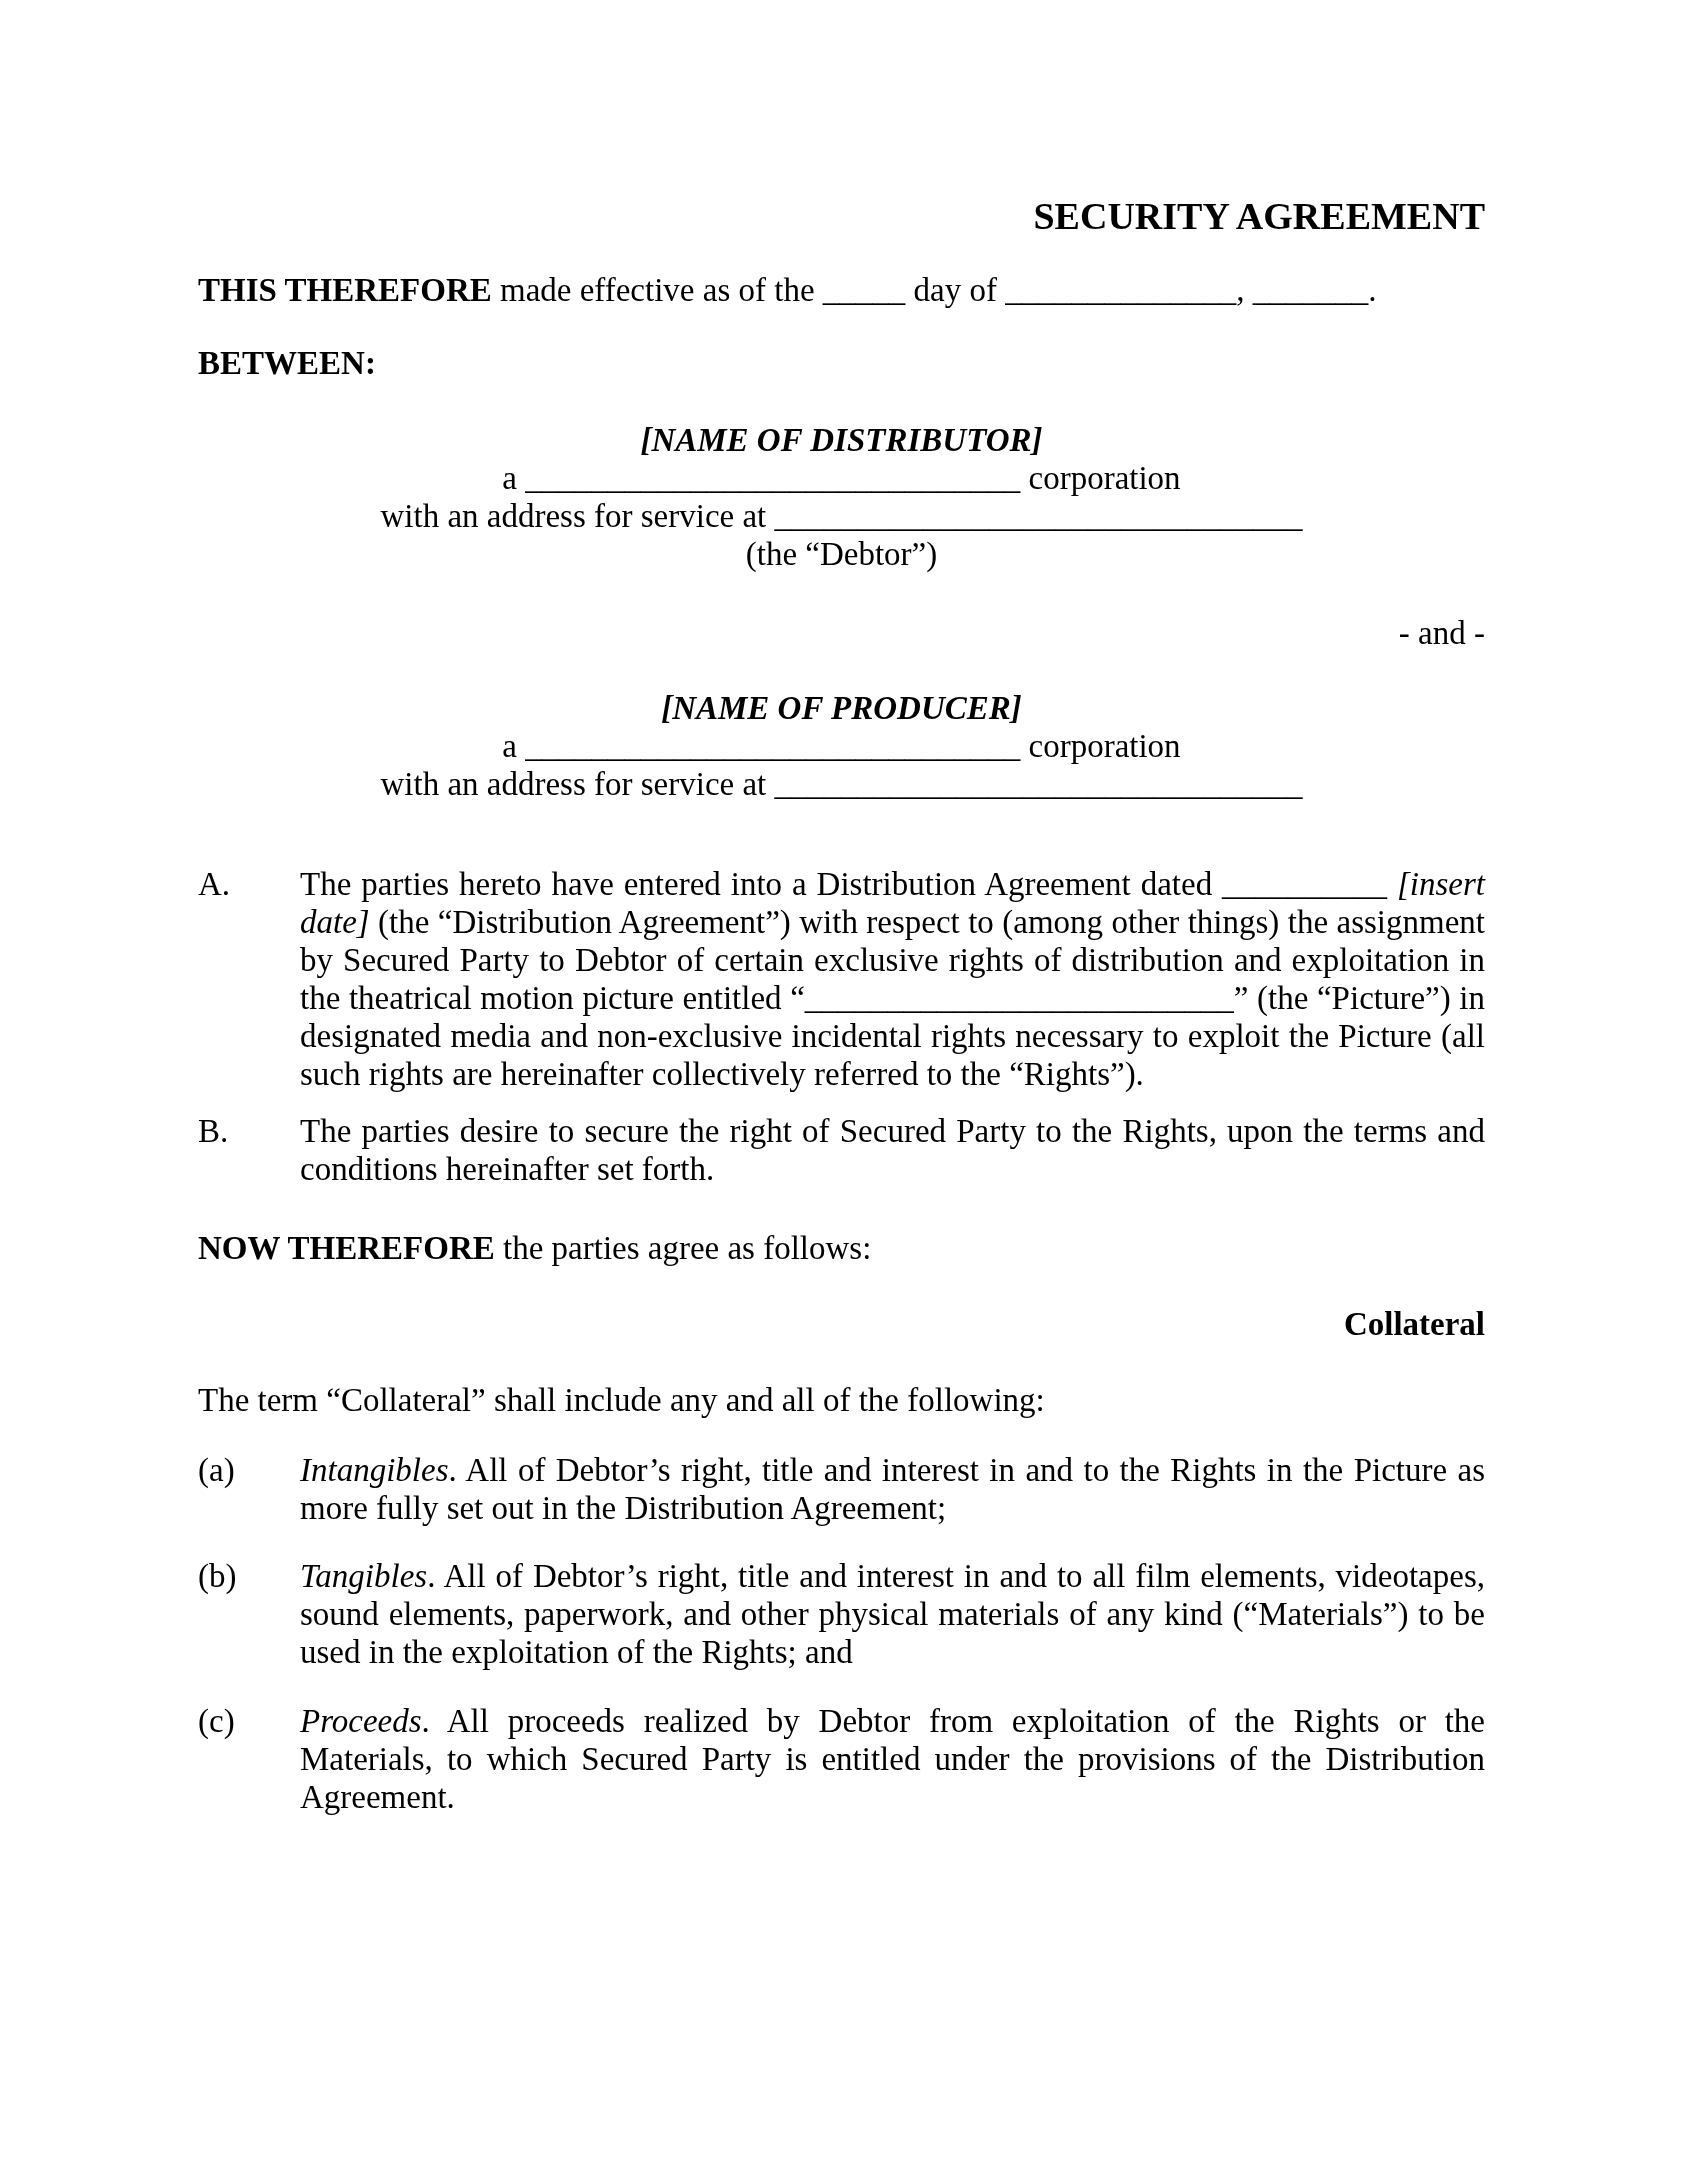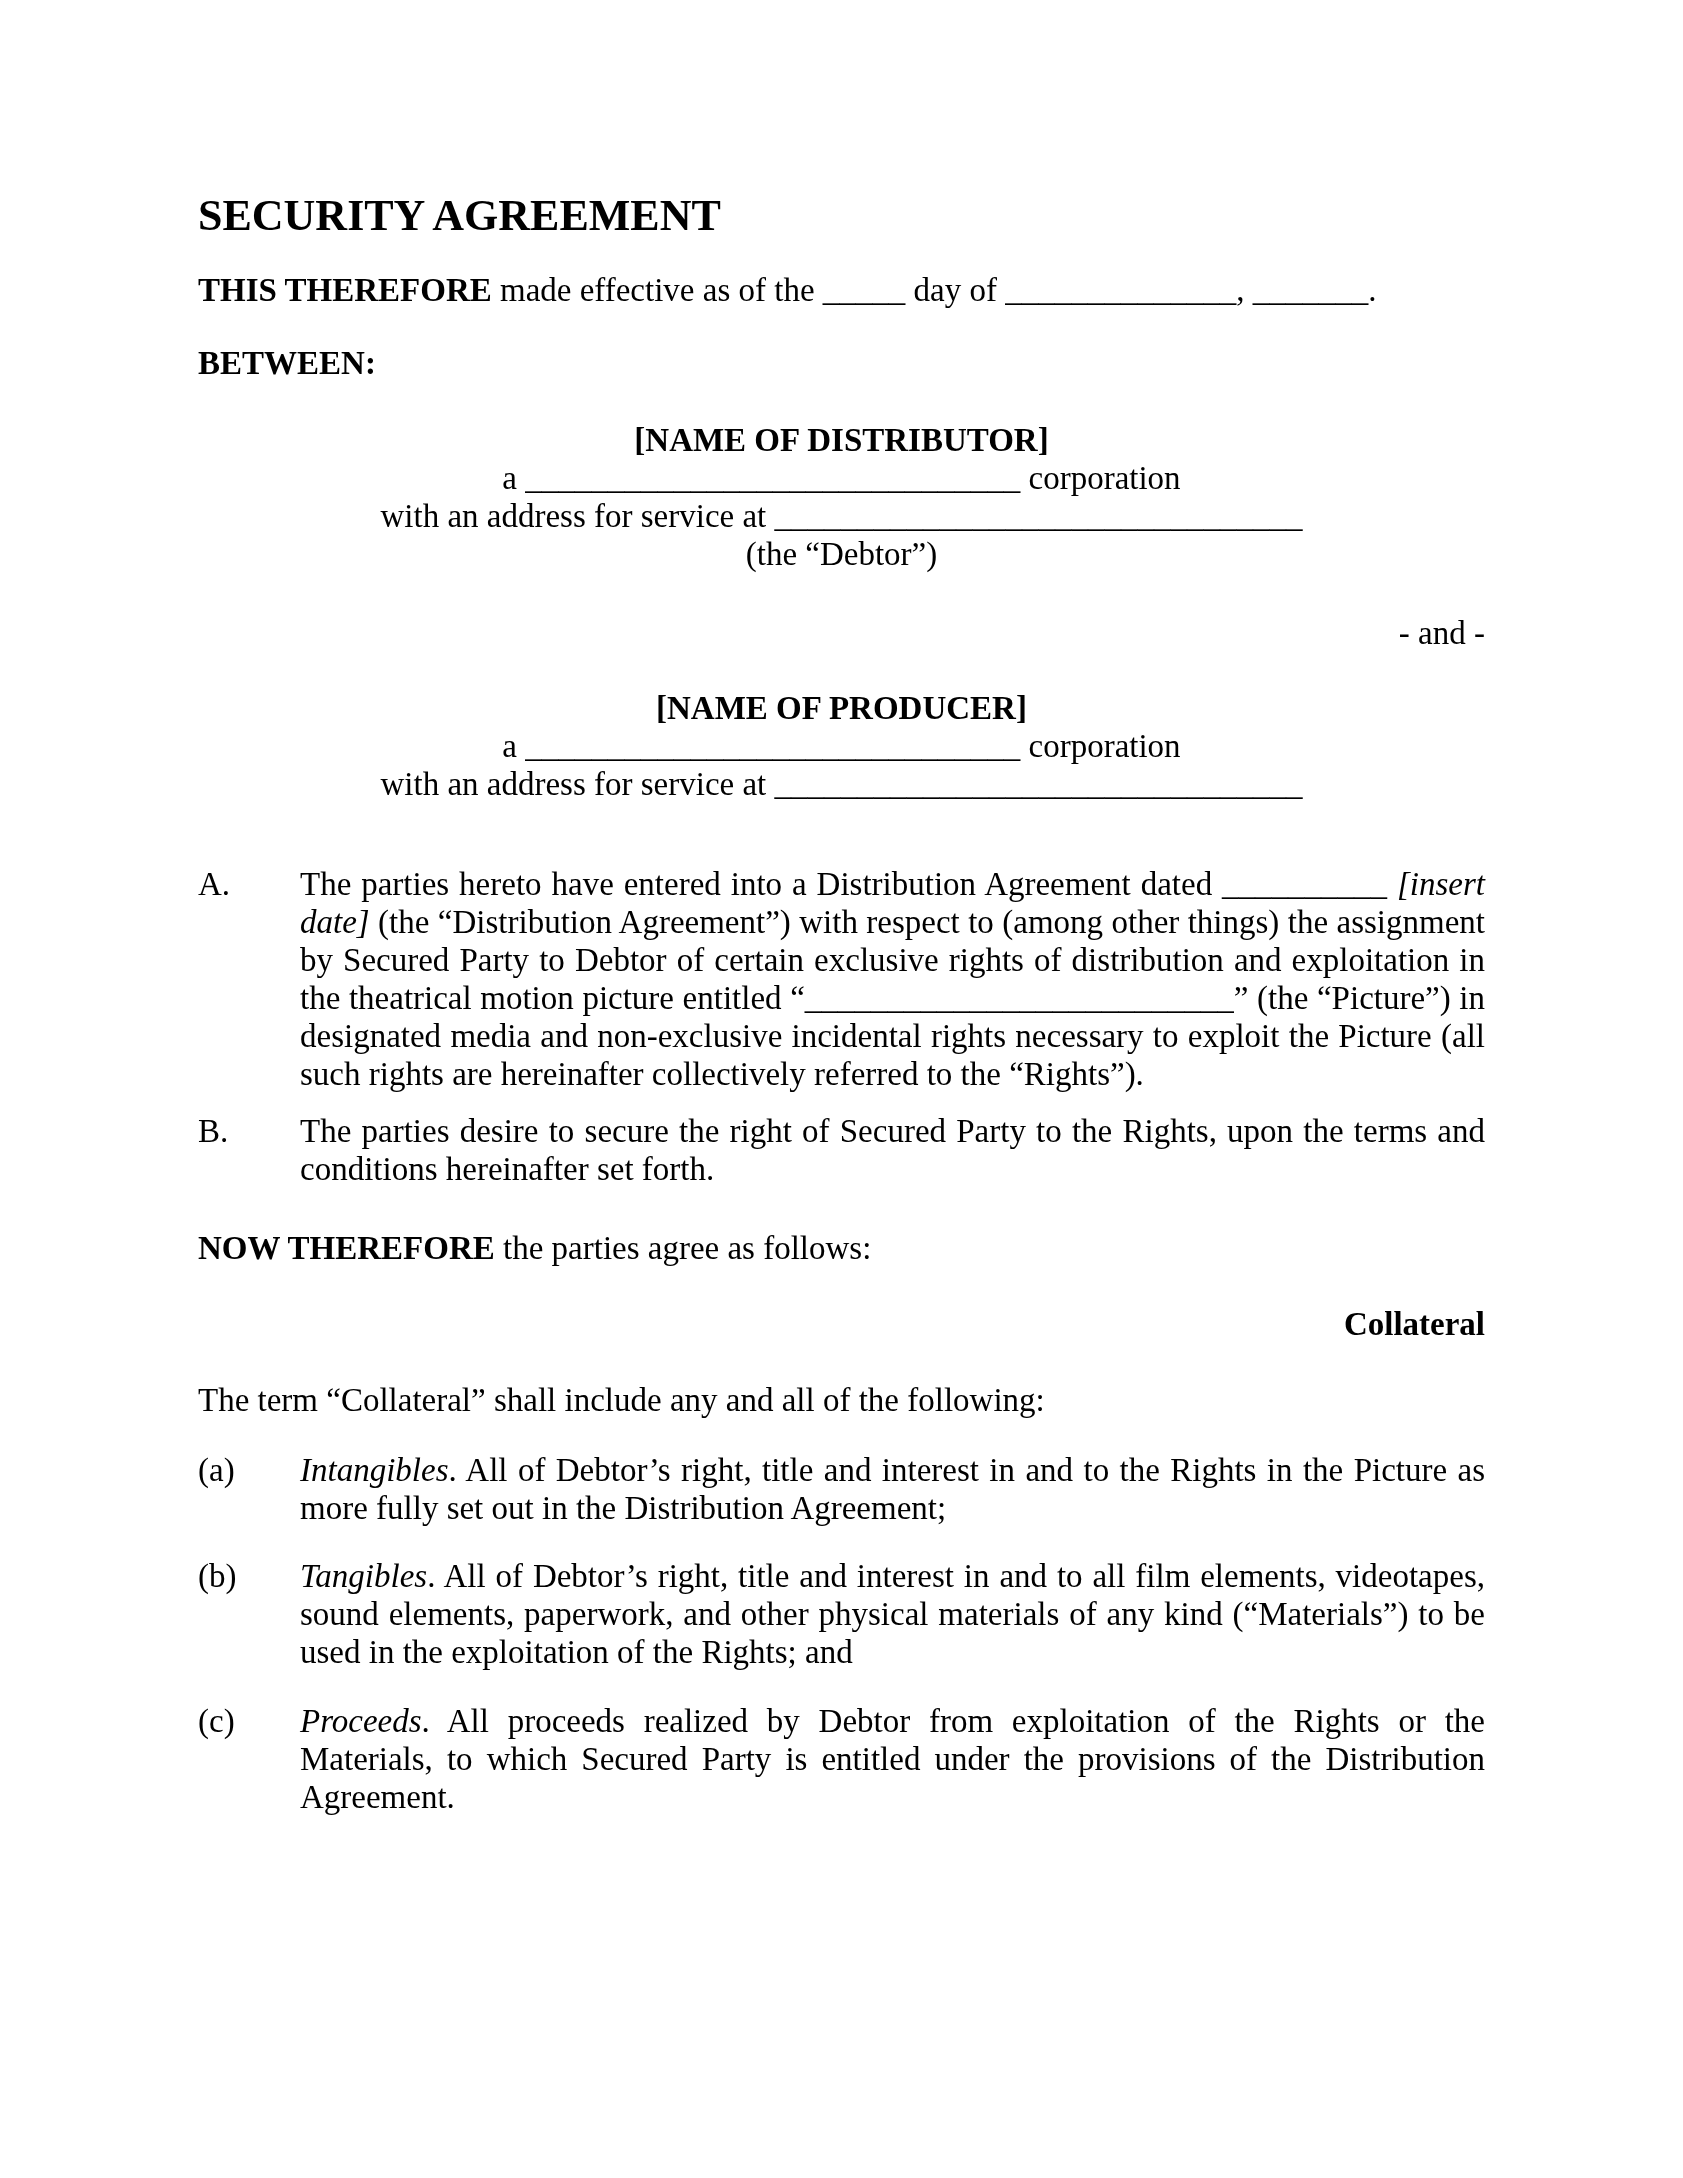--- a/index.html
+++ b/index.html
@@ -14,31 +14,31 @@
     background: #fff;
     padding: 194px 198px 0 198px;
     font-size: 33px;
     line-height: 38px;
     overflow: hidden;
   }
   .b { font-weight: bold; }
   .i { font-style: italic; }
 
   .doc-title {
-    font-size: 44px;
+    font-size: 38px;
     line-height: 44px;
     font-weight: bold;
-    text-align: left;
+    text-align: right;
     margin-bottom: 33px;
   }
   .intro { margin-bottom: 35px; }
   .between { font-weight: bold; margin-bottom: 39px; }
 
   .party-block { text-align: center; }
-  .party-name { font-weight: bold; }
+  .party-name { font-weight: bold; font-style: italic; }
   .party-block.distributor { margin-bottom: 41px; }
   .separator {
     text-align: right;
     font-weight: normal;
     margin-bottom: 37px;
   }
   .party-block.producer { margin-bottom: 62px; }
 
   .whereas { font-weight: bold; margin-bottom: 32px; }
 

